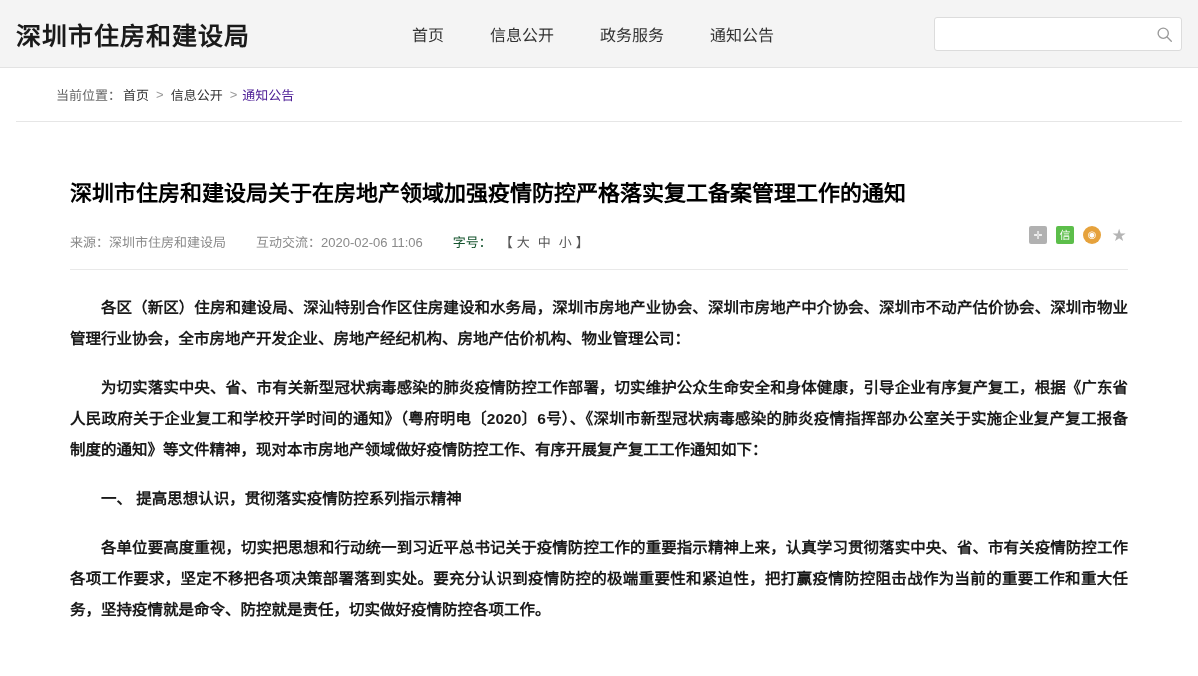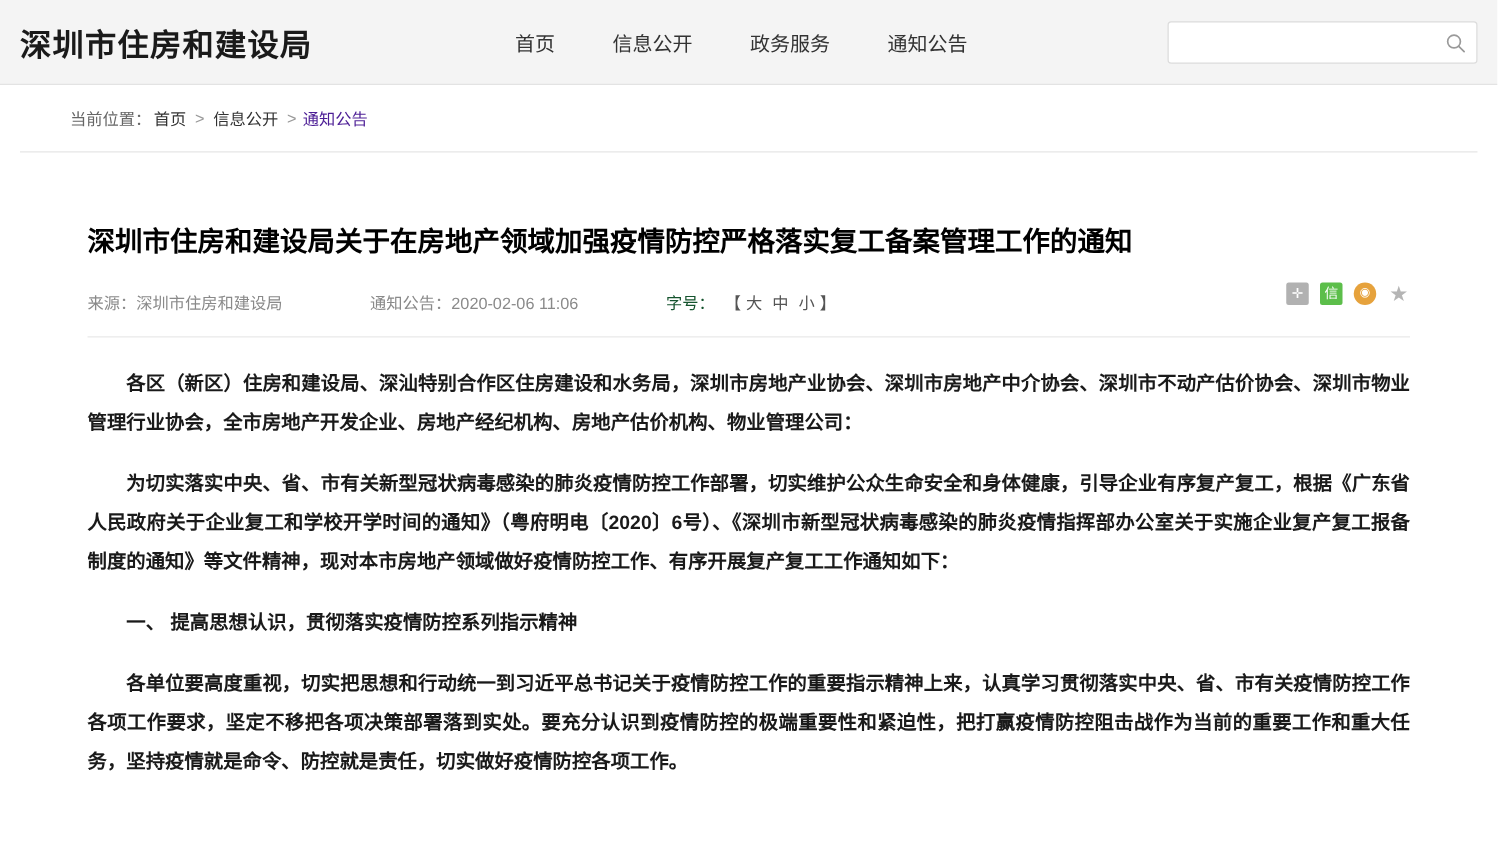--- a/index.html
+++ b/index.html
@@ -118,21 +118,20 @@
     font-weight: bold;
     color: #000000;
     text-align: left;
   }
   .article-meta {
     display: flex;
     padding: 22px 30px 0 30px;
     font-size: 13px;
     color: #8a8a8a;
     position: relative;
-    gap: 40px;
   }
   .meta-item { margin-right: 30px; white-space: nowrap; }
   .meta-value { color: #8a8a8a; }
   .font-size-group {
     display: flex;
     align-items: center;
     color: #555555;
   }
   .fs-bracket { color: #555; }
   .fs-opt {
@@ -222,21 +221,21 @@
 
 <main class="article">
 
   <h1 class="article-title">深圳市住房和建设局关于在房地产领域加强疫情防控严格落实复工备案管理工作的通知</h1>
 
   <div class="article-meta">
     <span class="meta-item">
       <span>来源：</span><span class="meta-value">深圳市住房和建设局</span>
     </span>
     <span class="meta-item">
-      <span>通知公告：</span><span class="meta-value">2020-02-06 11:06</span>
+      <span>互动交流：</span><span class="meta-value">2020-02-06 11:06</span>
     </span>
     <span class="meta-item font-size-group">
       <span style="margin-right:8px;color:#14532d">字号：</span>
       <span class="fs-bracket">【</span>
       <span class="fs-opt">大</span>
       <span class="fs-opt">中</span>
       <span class="fs-opt">小</span>
       <span class="fs-bracket">】</span>
     </span>
 

